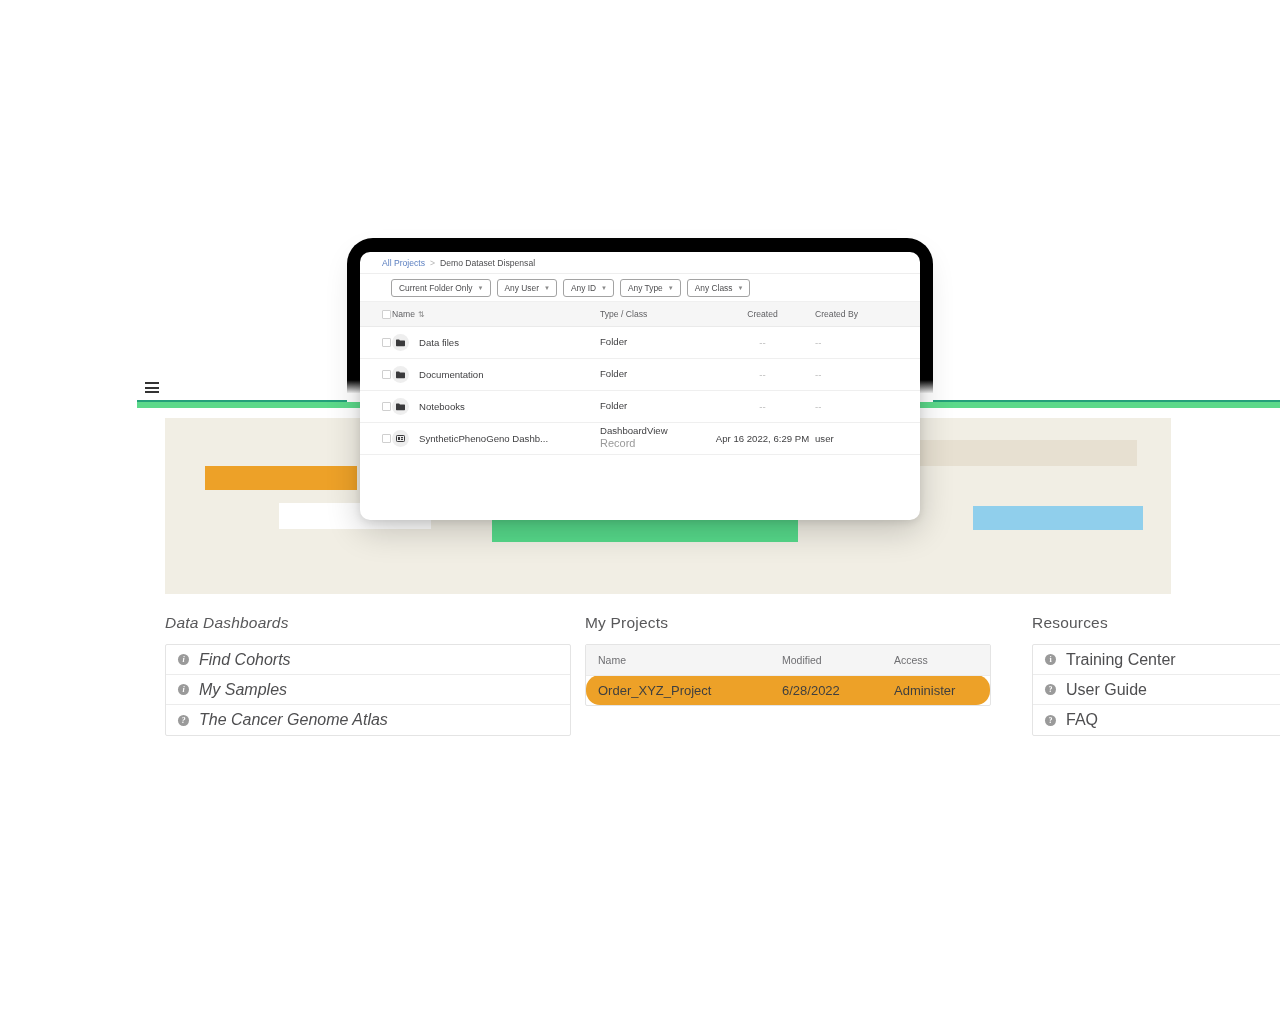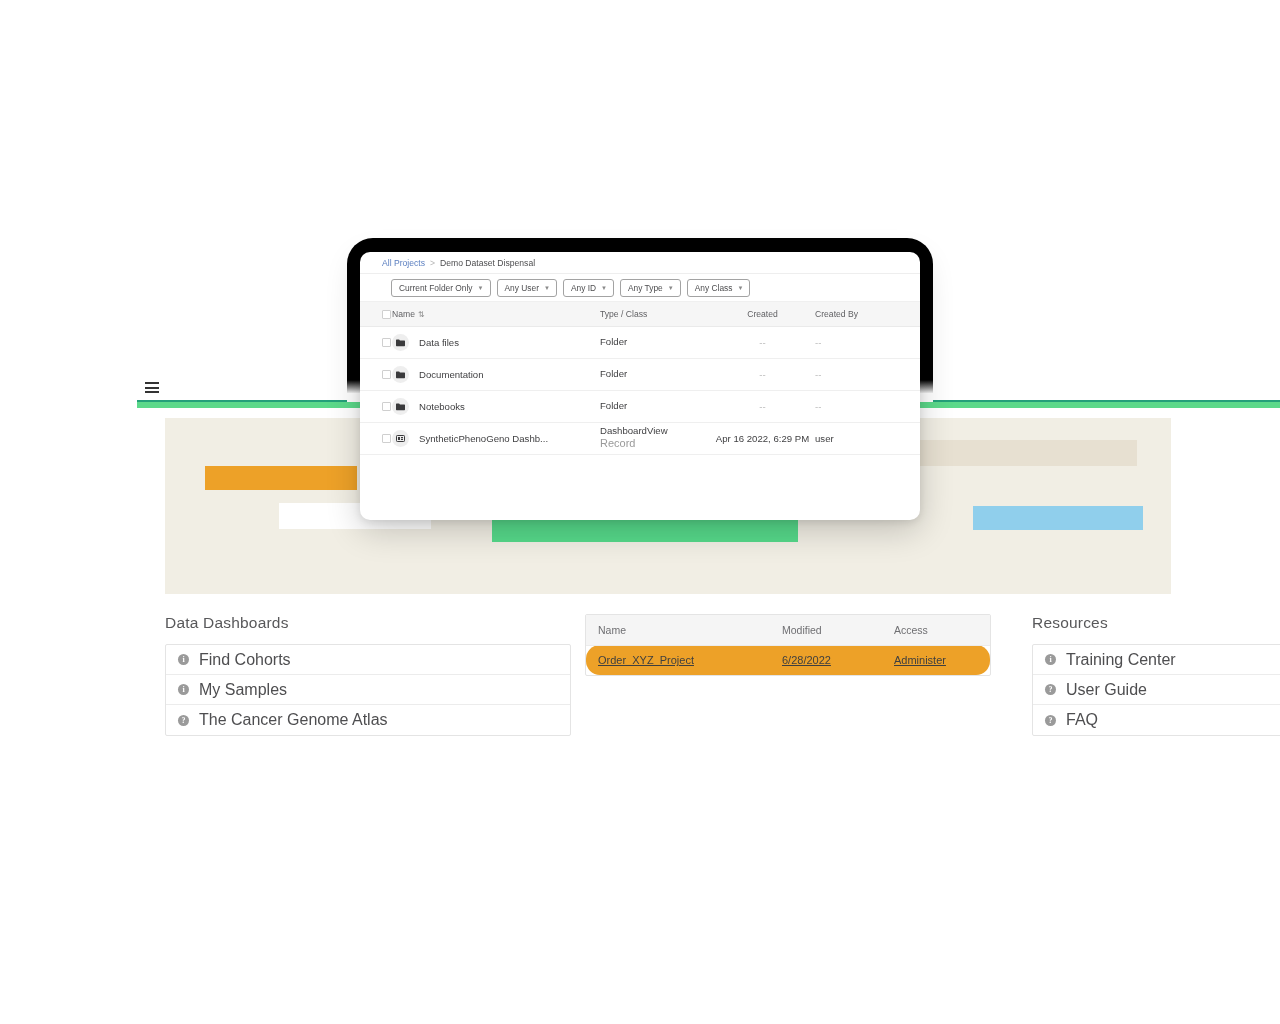--- a/index.html
+++ b/index.html
@@ -58,37 +58,37 @@
   }
   .crow:last-child { border-bottom: none; }
   .crow-ico {
     width: 11px; height: 11px; border-radius: 50%;
     background: #9a9a9a; color: #ffffff; font-size: 8px; line-height: 11px;
     text-align: center; margin-right: 10px; flex: none;
     font-family: "Liberation Serif", serif; font-weight: bold;
   }
   .crow-lbl { font-size: 16px; color: #4e4e50; }
 
-  .card-a { left: 0; width: 406px; }
+  .card-a { left: 0; width: 406px; font-style: italic; }
   .card-a .card-box { width: 406px; }
   .card-c { left: 867px; width: 275px; }
   .card-c .card-box { width: 275px; }
 
   
   .card-b { left: 420px; width: 406px; }
   .card-b .card-box { width: 406px; }
   .ptbl { width: 100%; border-collapse: collapse; }
   .ptbl th {
     background: #f5f5f5; text-align: left; font-weight: 400;
     font-size: 10.5px; color: #6f6f72; padding: 8px 0 8px 12px;
     border-bottom: 1px solid #ececec; height: 30px;
   }
   .ptbl td {
-    font-size: 11px; color: #4e4e50; padding: 0 0 0 12px;
-    height: 30px; border-bottom: 1px solid #ececec; text-decoration: underline;
+    font-size: 13px; color: #4e4e50; padding: 0 0 0 12px;
+    height: 30px; border-bottom: 1px solid #ececec;
   }
   .ptbl tr:last-child td { border-bottom: none; }
   .ptbl tr.sel td { background: #eda128; color: #3f3f3f; }
   .ptbl tr.sel td:first-child { border-top-left-radius: 14px; border-bottom-left-radius: 14px; }
   .ptbl tr.sel td:last-child  { border-top-right-radius: 14px; border-bottom-right-radius: 14px; }
   .col-nm { width: 184px; }
   .col-md { width: 112px; }
 
   
   .bezel {
@@ -209,20 +209,21 @@
             <span class="crow-lbl">My Samples</span>
           </div>
           <div class="crow">
             <span class="crow-ico">?</span>
             <span class="crow-lbl">The Cancer Genome Atlas</span>
           </div>
         </div>
       </div>
 
       <div class="card card-b">
+        <div class="card-title">My Projects</div>
         <div class="card-box">
           <table class="ptbl">
             <thead>
               <tr>
                 <th class="col-nm">Name</th>
                 <th class="col-md">Modified</th>
                 <th>Access</th>
               </tr>
             </thead>
             <tbody>

